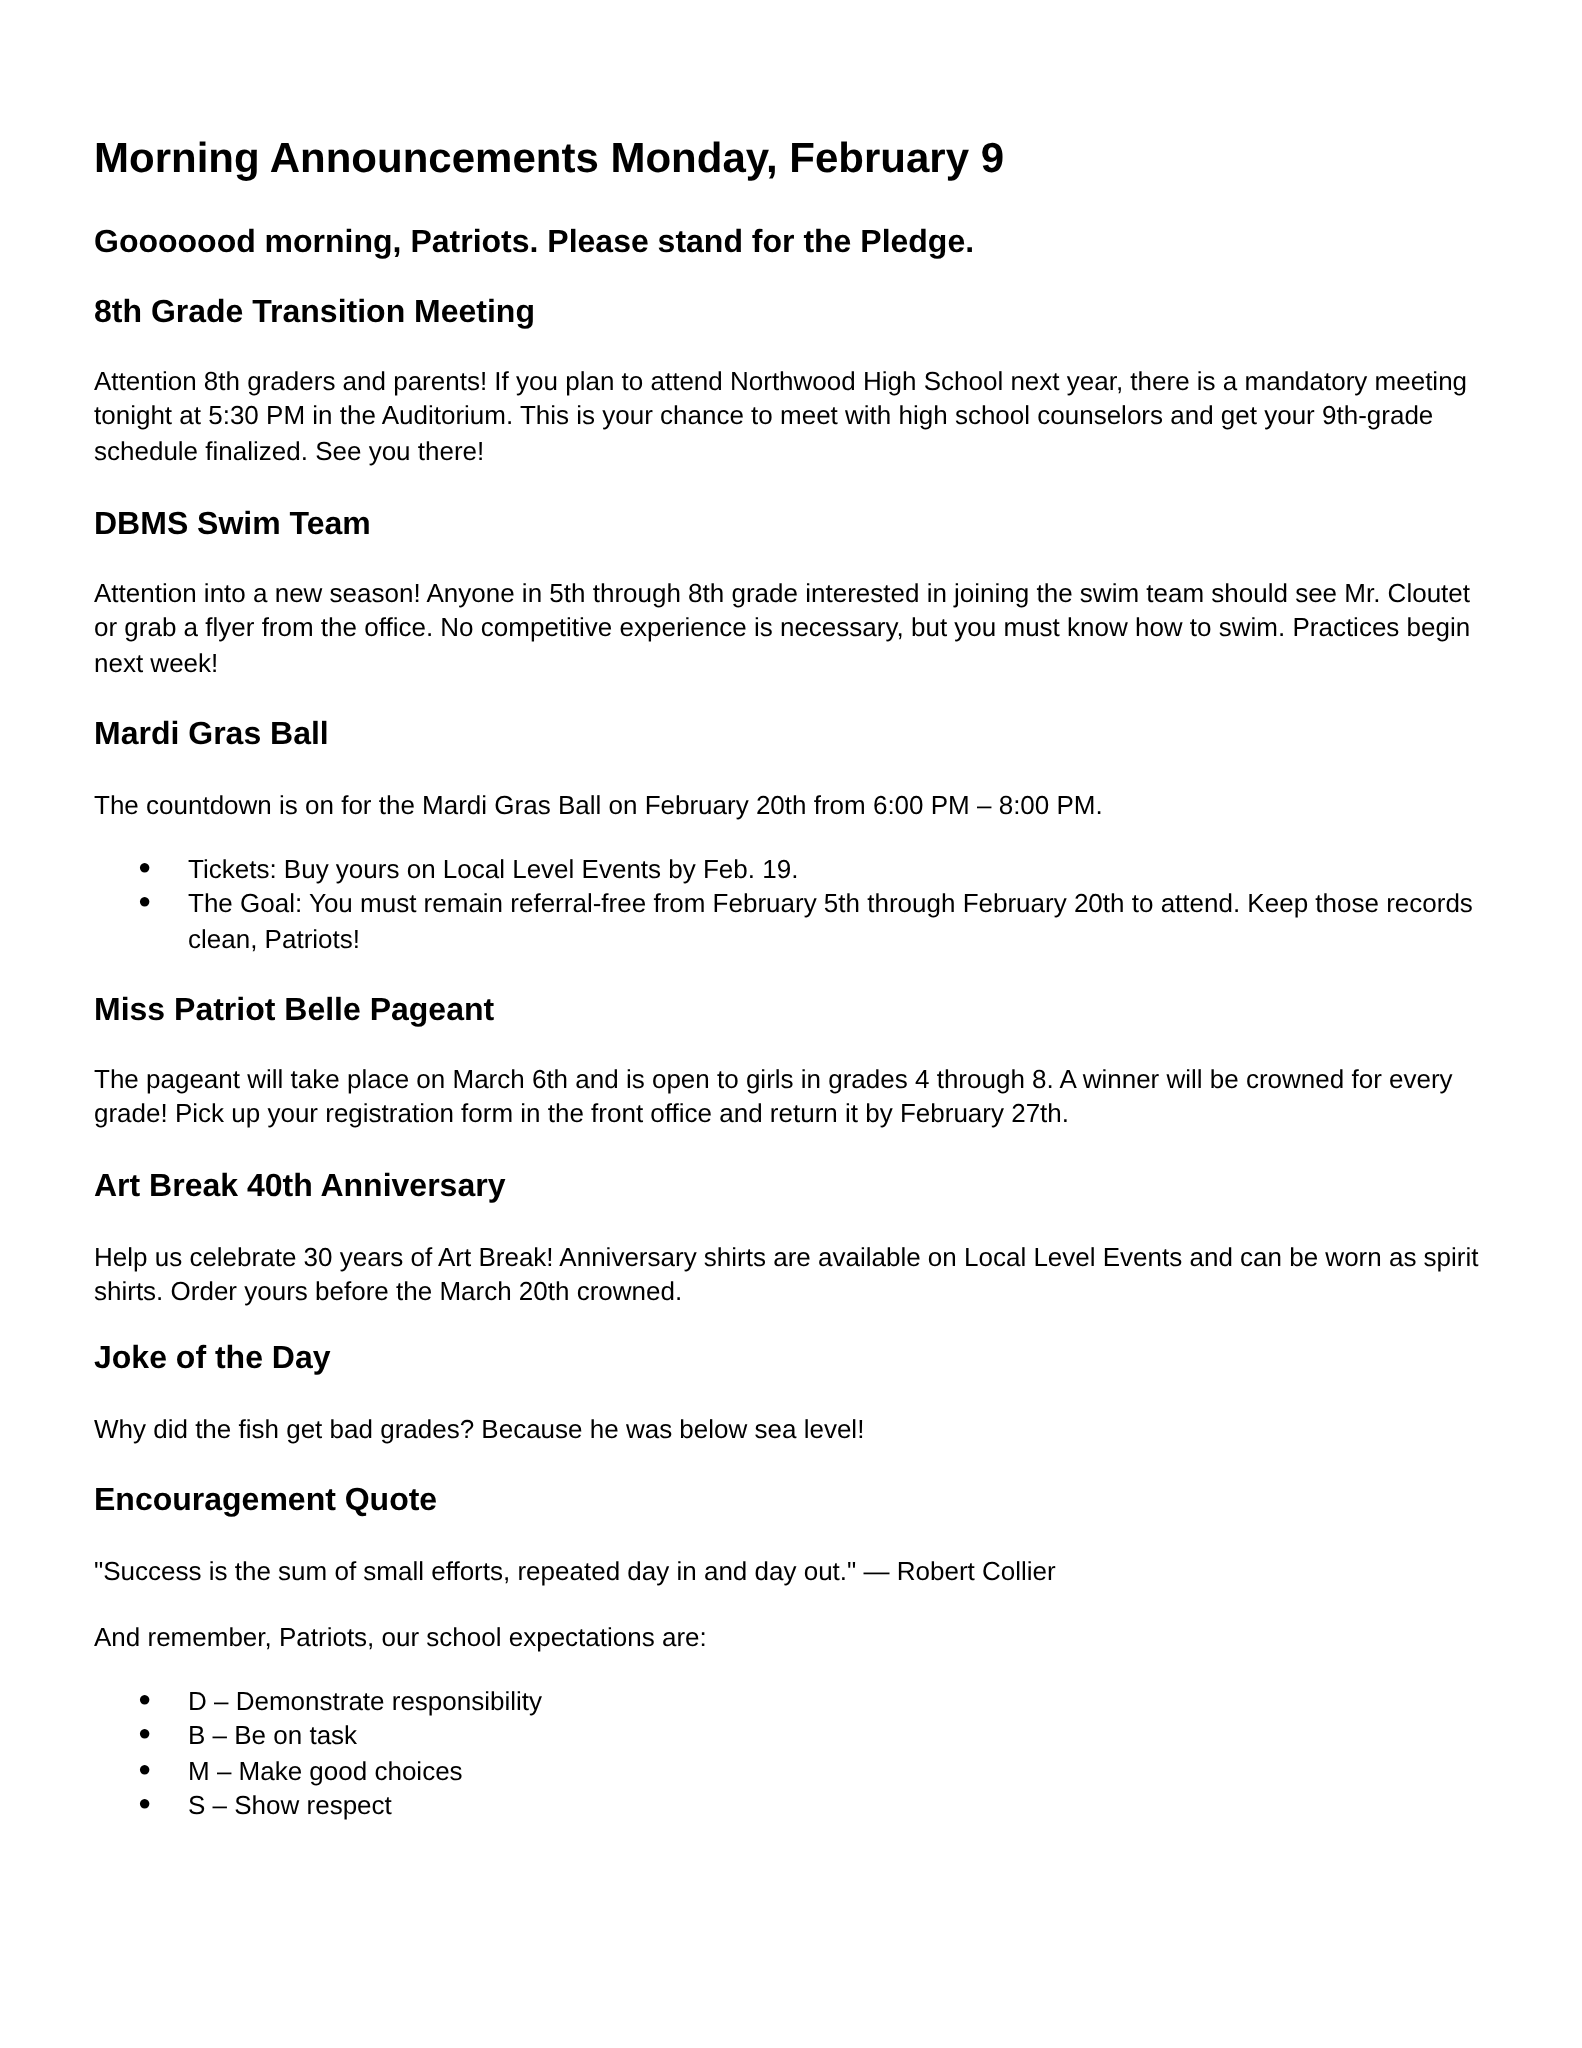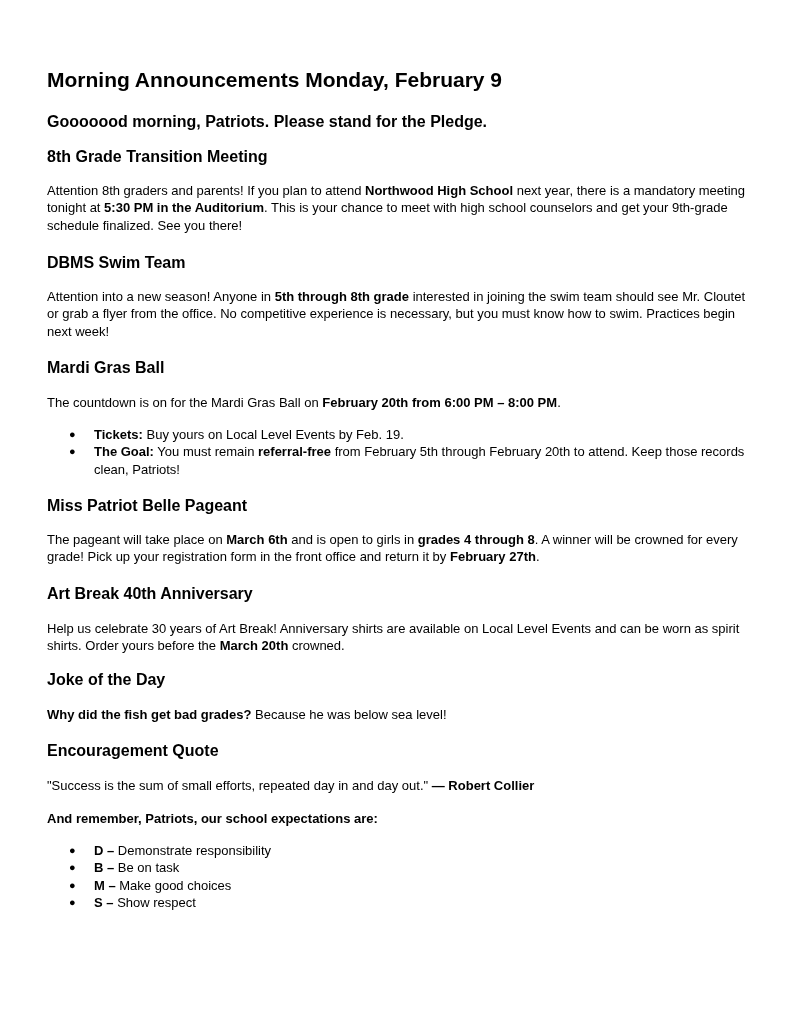--- a/index.html
+++ b/index.html
@@ -8,21 +8,21 @@
       font-family: "Liberation Sans", sans-serif; color: #000000;
     }
     .page { position: absolute; left: 47px; top: 0; width: 700px; }
     .title { position: absolute; top: 68px; left: 0; font-size: 21px; font-weight: bold; margin: 0; white-space: nowrap; }
     .greeting { position: absolute; top: 113px; left: 0; font-size: 16px; font-weight: bold; margin: 0; }
     h2 { position: absolute; left: 0; font-size: 16px; font-weight: bold; margin: 0; white-space: nowrap; }
     p { position: absolute; left: 0; font-size: 13px; line-height: 17.3px; margin: 0; width: 700px; }
     ul { position: absolute; left: 0; margin: 0; padding: 0; list-style: none; width: 700px; }
     li { position: relative; padding-left: 47px; font-size: 13px; line-height: 17.3px; }
     li .bullet { position: absolute; left: 22px; top: 0; font-size: 11px; }
-    b { font-weight: bold; }
+    b { font-weight: normal; }
   </style>
 </head>
 <body>
 
 <div class="page">
 
   <h1 class="title">Morning Announcements Monday, February 9</h1>
   <p class="greeting">Gooooood morning, Patriots. Please stand for the Pledge.</p>
 
   <h2 style="top:148px">8th Grade Transition Meeting</h2>

